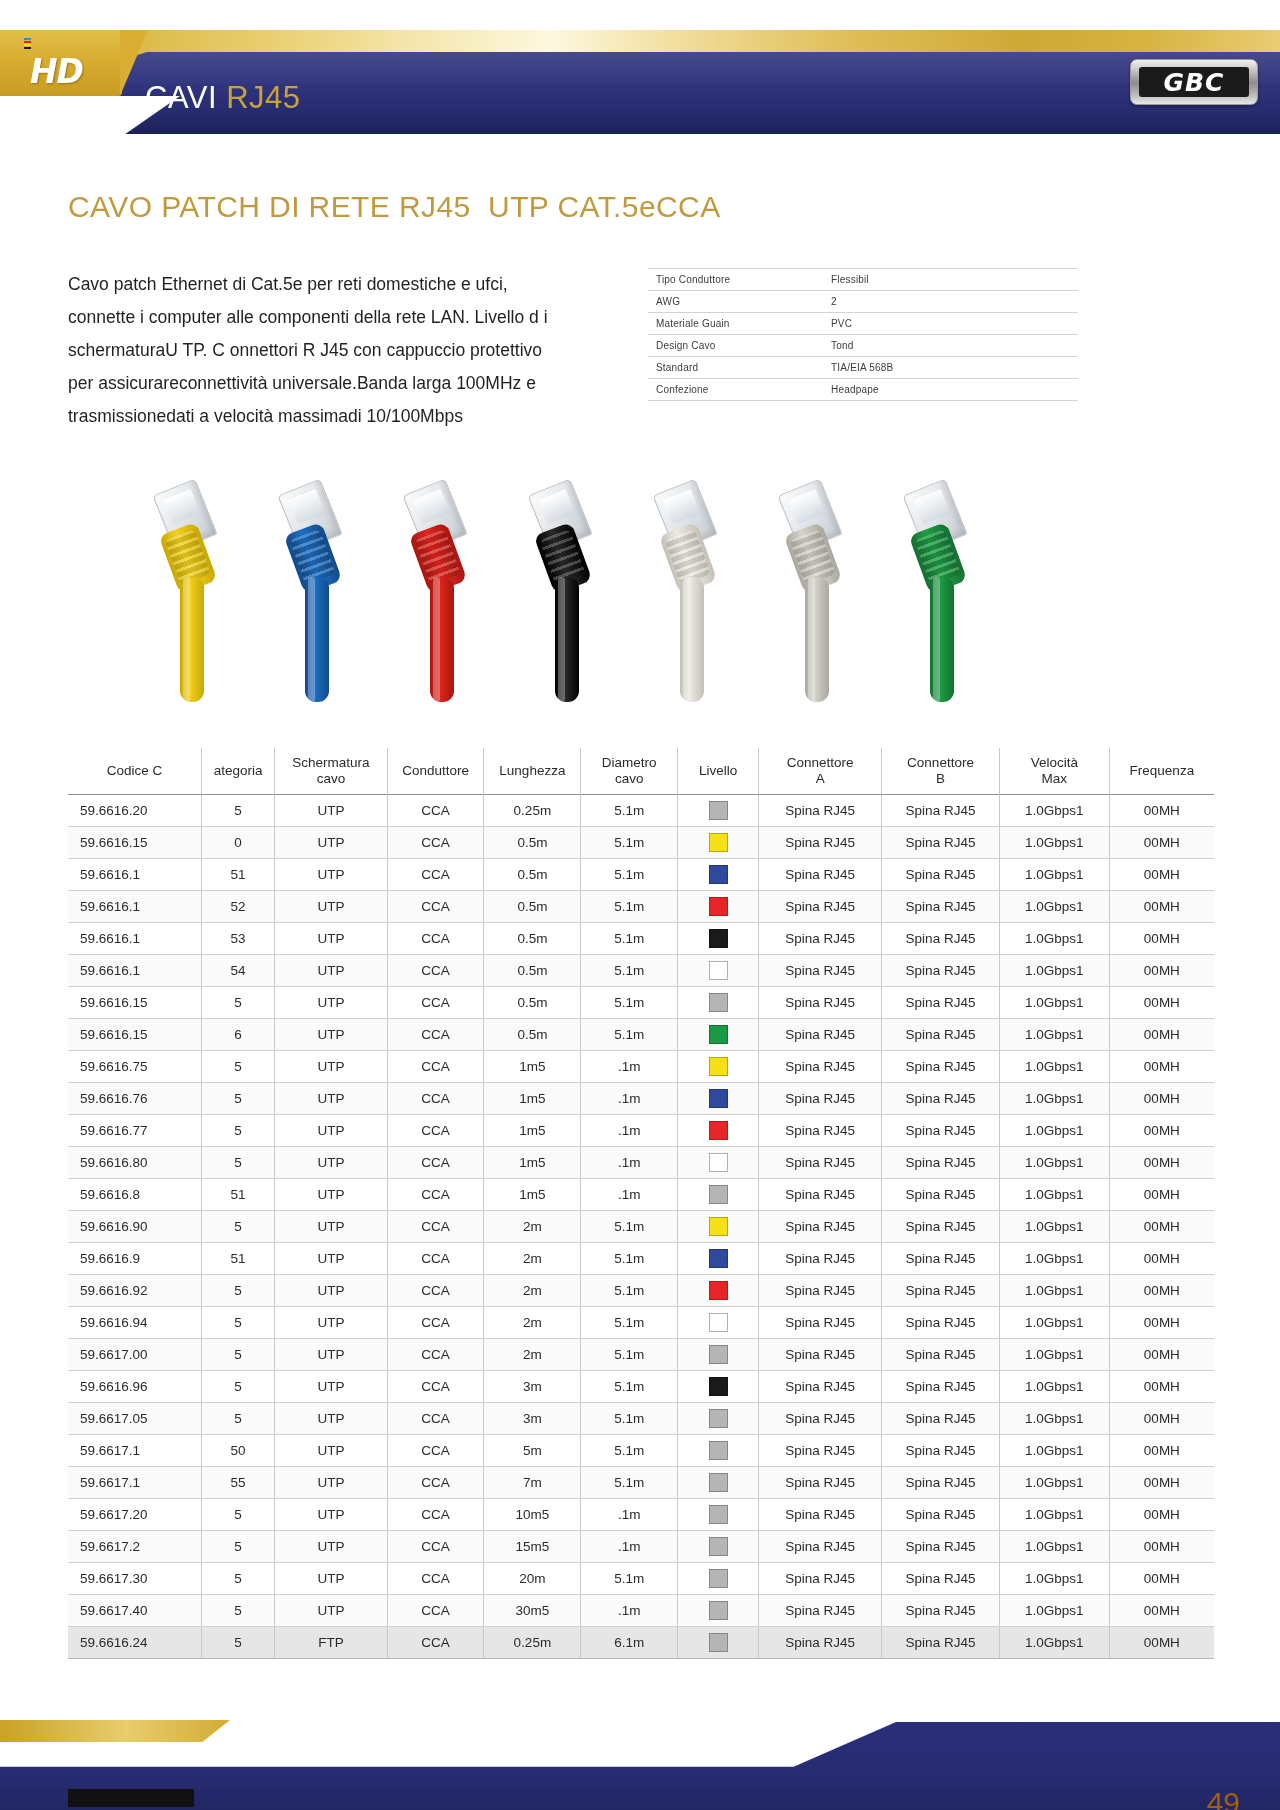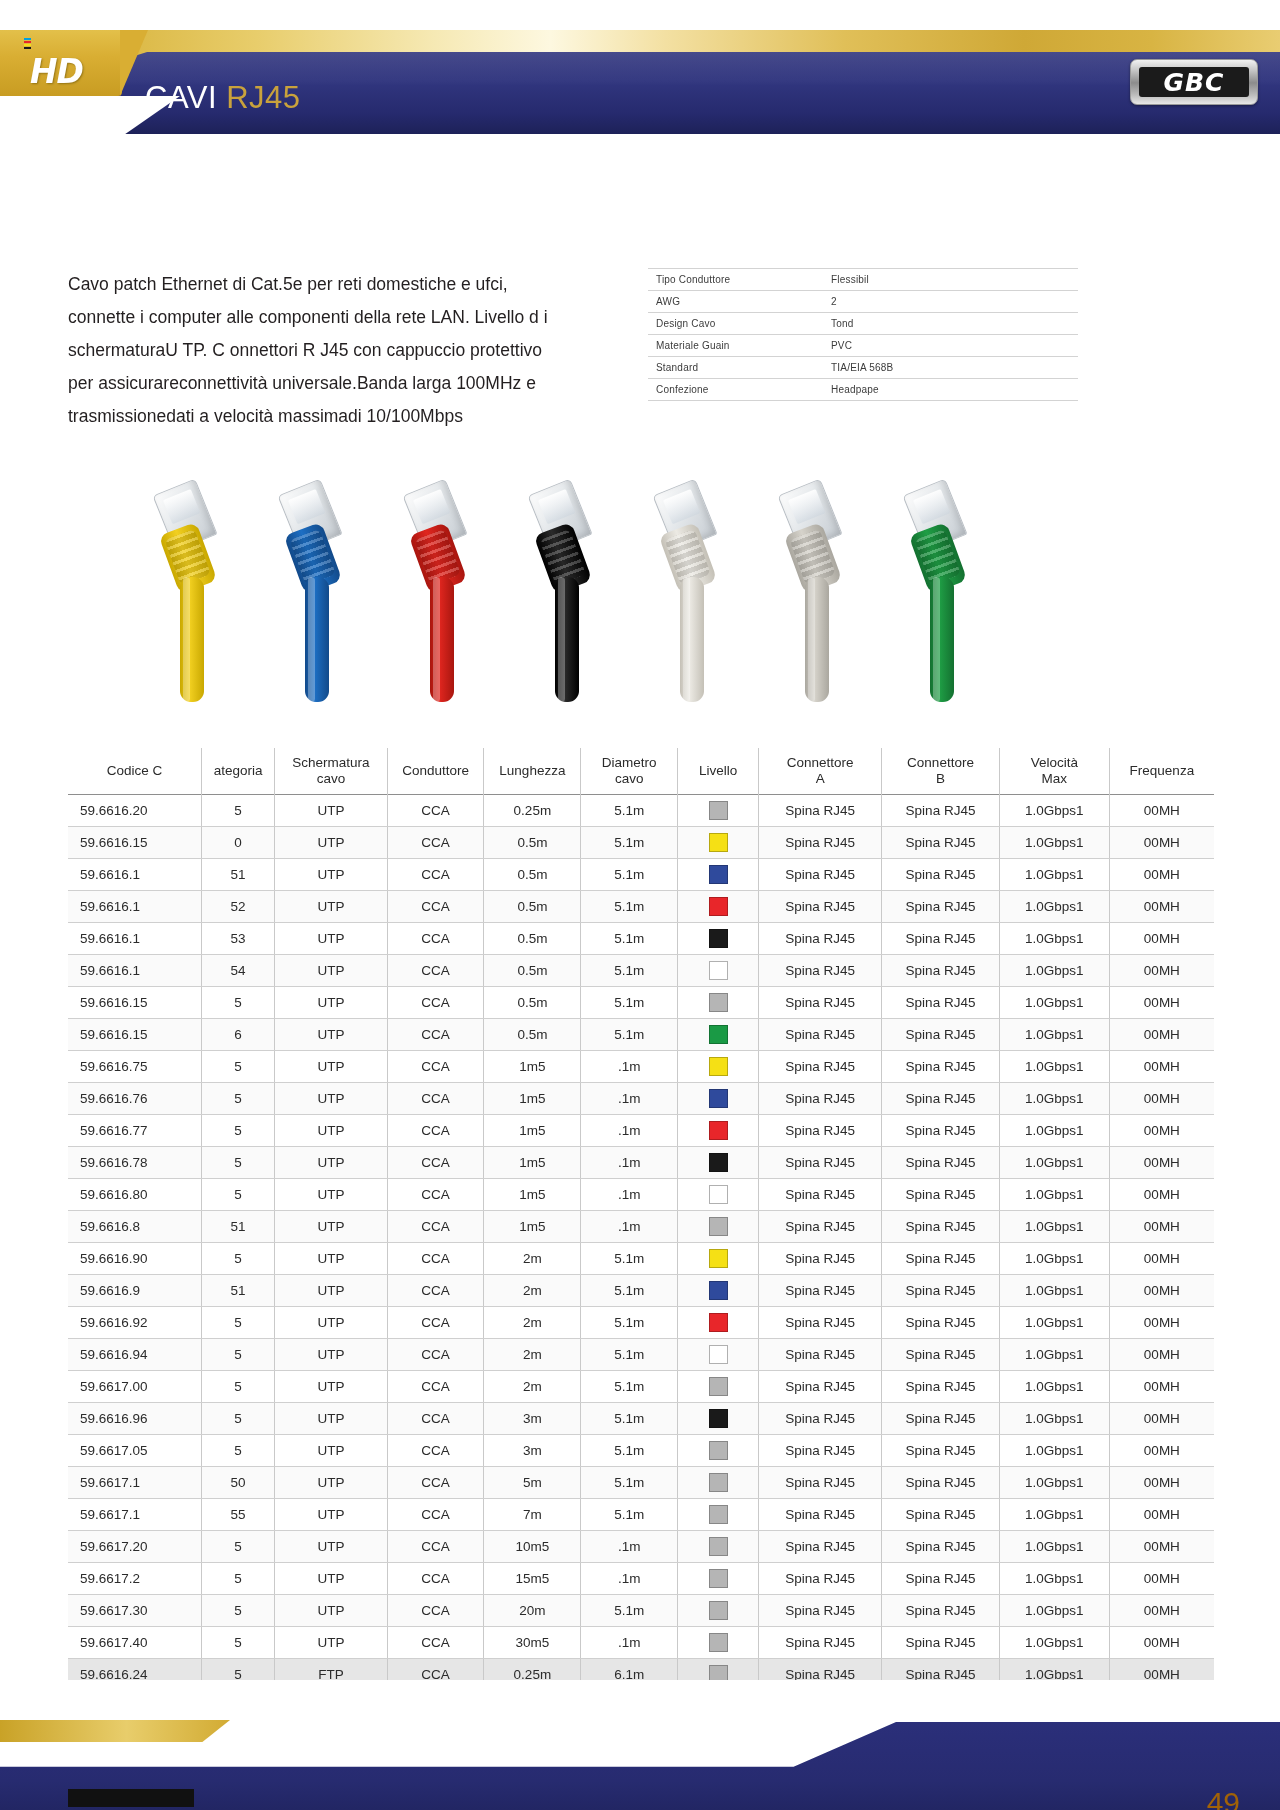--- a/index.html
+++ b/index.html
@@ -208,41 +208,42 @@
 
   <div class="banner-title">
     <span>CAVI</span>
     <span class="accent">RJ45</span>
   </div>
 
   <div class="gbc-logo">
     <div class="gbc-inner">GBC</div>
   </div>
 
+  <div class="product-title">CAVO PATCH DI RETE RJ45  UTP CAT.5eCCA</div>
 
   <div class="desc">Cavo patch Ethernet di Cat.5e per reti domestiche e ufci,   connette i computer alle componenti della rete LAN.  Livello d i  schermaturaU TP. C onnettori R J45 con cappuccio protettivo per assicurareconnettività universale.Banda larga 100MHz e trasmissionedati a velocità massimadi 10/100Mbps</div>
 
   <div class="spec">
     <table>
       <tbody id="spec-body">
           <tr>
             <td class="k">Tipo Conduttore</td>
             <td>Flessibil</td>
           </tr>
           <tr>
             <td class="k">AWG</td>
             <td>2</td>
           </tr>
           <tr>
+            <td class="k">Materiale Guain</td>
+            <td>PVC</td>
+          </tr>
+          <tr>
             <td class="k">Design Cavo</td>
             <td>Tond</td>
-          </tr>
-          <tr>
-            <td class="k">Materiale Guain</td>
-            <td>PVC</td>
           </tr>
           <tr>
             <td class="k">Standard</td>
             <td>TIA/EIA  568B</td>
           </tr>
           <tr>
             <td class="k">Confezione</td>
             <td>Headpape</td>
           </tr>
         </tbody>
@@ -482,33 +483,20 @@
             <td>CCA</td>
             <td>1m5</td>
             <td>.1m</td>
             <td><span class="swatch" style="background: rgb(232, 38, 42);"></span></td>
             <td>Spina RJ45</td>
             <td>Spina RJ45</td>
             <td>1.0Gbps1</td>
             <td>00MH</td>
           </tr>
           <tr class="">
-            <td class="code">59.6616.78</td>
-            <td>5</td>
-            <td>UTP</td>
-            <td>CCA</td>
-            <td>1m5</td>
-            <td>.1m</td>
-            <td><span class="swatch" style="background: rgb(26, 26, 26);"></span></td>
-            <td>Spina RJ45</td>
-            <td>Spina RJ45</td>
-            <td>1.0Gbps1</td>
-            <td>00MH</td>
-          </tr>
-          <tr class="">
             <td class="code">59.6616.80</td>
             <td>5</td>
             <td>UTP</td>
             <td>CCA</td>
             <td>1m5</td>
             <td>.1m</td>
             <td><span class="swatch white" style="background: rgb(255, 255, 255);"></span></td>
             <td>Spina RJ45</td>
             <td>Spina RJ45</td>
             <td>1.0Gbps1</td>

